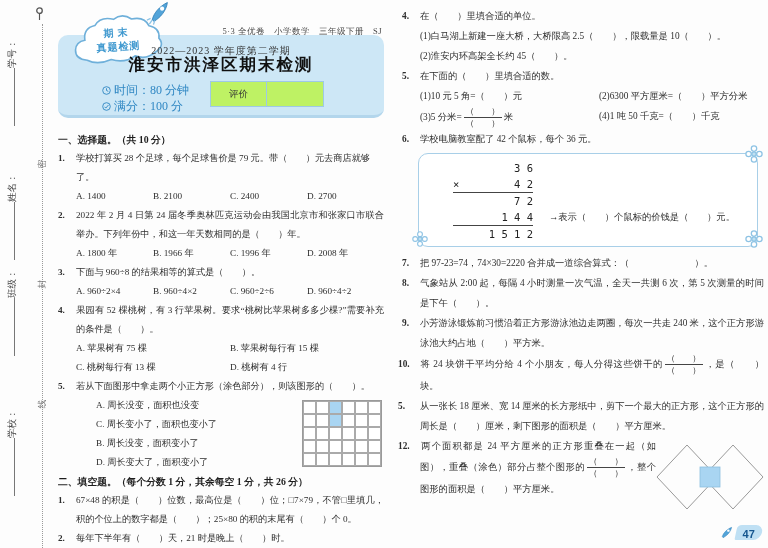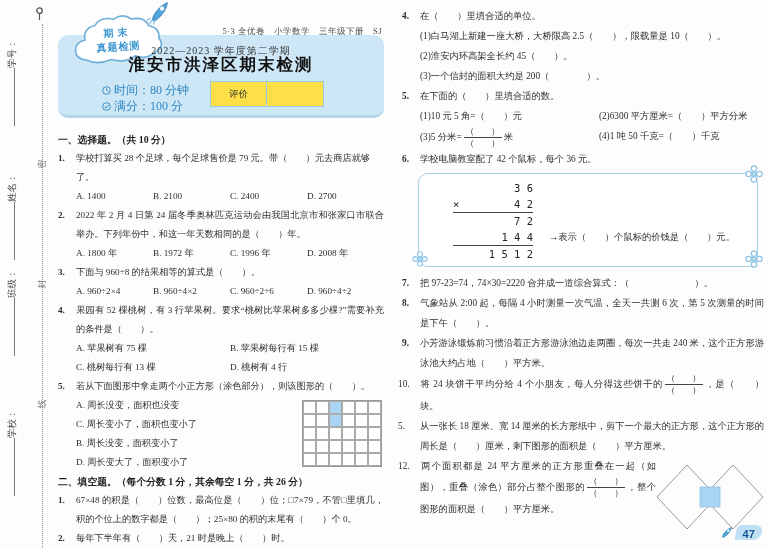--- a/index.html
+++ b/index.html
@@ -16,39 +16,39 @@
   .col-left{position:absolute;left:58px;top:0;width:326px;height:548px;font-size:9.2px;line-height:19px;}
   .col-right{position:absolute;left:402px;top:6px;width:362px;font-size:9.3px;line-height:20px;}
   
   .edition{position:absolute;top:22px;right:2px;font-size:8.5px;color:#4a4a4a;letter-spacing:.5px;}
   .card{position:absolute;top:35px;left:0;width:326px;height:80px;background:#cde7f6;
         border-radius:10px;border-bottom:3px solid #b3d6ec;}
   .term{position:absolute;top:6px;left:0;width:100%;text-align:center;font-size:10px;color:#333;letter-spacing:1px;}
   .title{position:absolute;top:20px;left:0;width:100%;text-align:center;font-size:16.5px;font-weight:bold;color:#101010;letter-spacing:2px;}
   .info{position:absolute;left:44px;font-size:12px;color:#2f87c3;}
   .info svg{vertical-align:-1px;margin-right:3px;}
-  .evalbox{position:absolute;left:152px;top:46px;width:112px;height:24px;background:#fde047;border:1px solid #9ec9e6;display:flex;}
+  .evalbox{position:absolute;left:152px;top:46px;width:112px;height:24px;background:#bef264;border:1px solid #9ec9e6;display:flex;}
   .evalbox .cell1{width:55px;border-right:1px solid #9ec9e6;text-align:center;line-height:24px;font-size:9.5px;color:#333;}
   .evalbox .cell2{flex:1;}
   .cloud{position:absolute;left:12px;top:-23px;width:96px;height:58px;transform:rotate(-4deg);}
   .cloud .l1{position:absolute;top:11px;left:0;width:100%;text-align:center;font-size:10px;font-weight:bold;color:#3e98cf;letter-spacing:4px;}
   .cloud .l2{position:absolute;top:25px;left:0;width:100%;text-align:center;font-size:10px;font-weight:bold;color:#3e98cf;letter-spacing:1px;}
   .cloud .rocket{position:absolute;right:-8px;top:-10px;}
   
   .sec{font-weight:bold;font-size:9.8px;color:#1d1d1d;}
   .q{padding-left:18px;}
   .q .num{display:inline-block;width:18px;margin-left:-18px;font-weight:bold;}
-  .q .num2{display:inline-block;width:22px;margin-left:-22px;font-weight:normal;}
+  .q .num2{display:inline-block;width:22px;margin-left:-22px;font-weight:bold;}
   .qt{text-align:justify;}
   .opts4{display:flex;padding-left:18px;justify-content:space-between;}
   .opts4 span{width:25%;white-space:nowrap;}
   .opts2{display:flex;flex-wrap:wrap;padding-left:18px;}
   .opts2 span{width:50%;white-space:nowrap;}
   .optstack{padding-left:18px;position:relative;}
-  .optstack .orow{width:240px;}
+  .optstack .orow{width:240px;margin-left:20px;}
   .gridfig{position:absolute;right:2px;top:4px;display:grid;border:1px solid #9a9a9a;}
   .gcell{border:0.5px solid #aaa;background:#fff;}
   .gcell.shaded{background:#a9d5f2;}
   .sub{padding-left:18px;text-align:justify;}
   .subrow{display:flex;padding-left:18px;}
   .subrow .c1{width:52%;}
   .frac{display:inline-block;vertical-align:middle;text-align:center;font-size:8.5px;line-height:11px;margin:0 2px;}
   .frac .fn{display:block;padding:0 2px;}
   .frac .fd{display:block;border-top:1px solid #444;padding:0 2px;}
   
@@ -136,21 +136,21 @@
       <div class="opts4">
           <span>A. 1400</span>
           <span>B. 2100</span>
           <span>C. 2400</span>
           <span>D. 2700</span>
         </div>
 
       <div class="q qt"><span class="num">2.</span><span>2022 年 2 月 4 日第 24 届冬季奥林匹克运动会由我国北京市和张家口市联合举办。下列年份中，和这一年天数相同的是（　　）年。</span></div>
       <div class="opts4">
           <span>A. 1800 年</span>
-          <span>B. 1972 年</span>
+          <span>B. 1966 年</span>
           <span>C. 1996 年</span>
           <span>D. 2008 年</span>
         </div>
 
       <div class="q"><span class="num">3.</span><span>下面与 960÷8 的结果相等的算式是（　　）。</span></div>
       <div class="opts4">
           <span>A. 960÷2×4</span>
           <span>B. 960÷4×2</span>
           <span>C. 960÷2÷6</span>
           <span>D. 960÷4÷2</span>
@@ -208,21 +208,20 @@
       <div class="q qt"><span class="num">1.</span><span>67×48 的积是（　　）位数，最高位是（　　）位；□7×79，不管□里填几，积的个位上的数字都是（　　）；25×80 的积的末尾有（　　）个 0。</span></div>
       <div class="q qt"><span class="num">2.</span><span>每年下半年有（　　）天，21 时是晚上（　　）时。</span></div>
 
     </div>
   </div>
 
   <div class="col-right">
     <div class="q"><span class="num">4.</span><span>在（　　）里填合适的单位。</span></div>
     <div class="sub">(1)白马湖上新建一座大桥，大桥限高 2.5（　　），限载量是 10（　　）。</div>
     <div class="sub">(2)淮安内环高架全长约 45（　　）。</div>
-    <div class="sub">(3)一个信封的面积大约是 200（　　　　）。</div>
 
     <div class="q"><span class="num">5.</span><span>在下面的（　　）里填合适的数。</span></div>
     <div class="subrow">
       <span class="c1">(1)10 元 5 角=（　　）元</span>
       <span>(2)6300 平方厘米=（　　）平方分米</span>
     </div>
     <div class="subrow">
       <span class="c1"><span>(3)5 分米=</span><span class="frac"><span class="fn">（　　）</span><span class="fd">（　　）</span></span><span>米</span></span>
       <span>(4)1 吨 50 千克=（　　）千克</span>
     </div>

